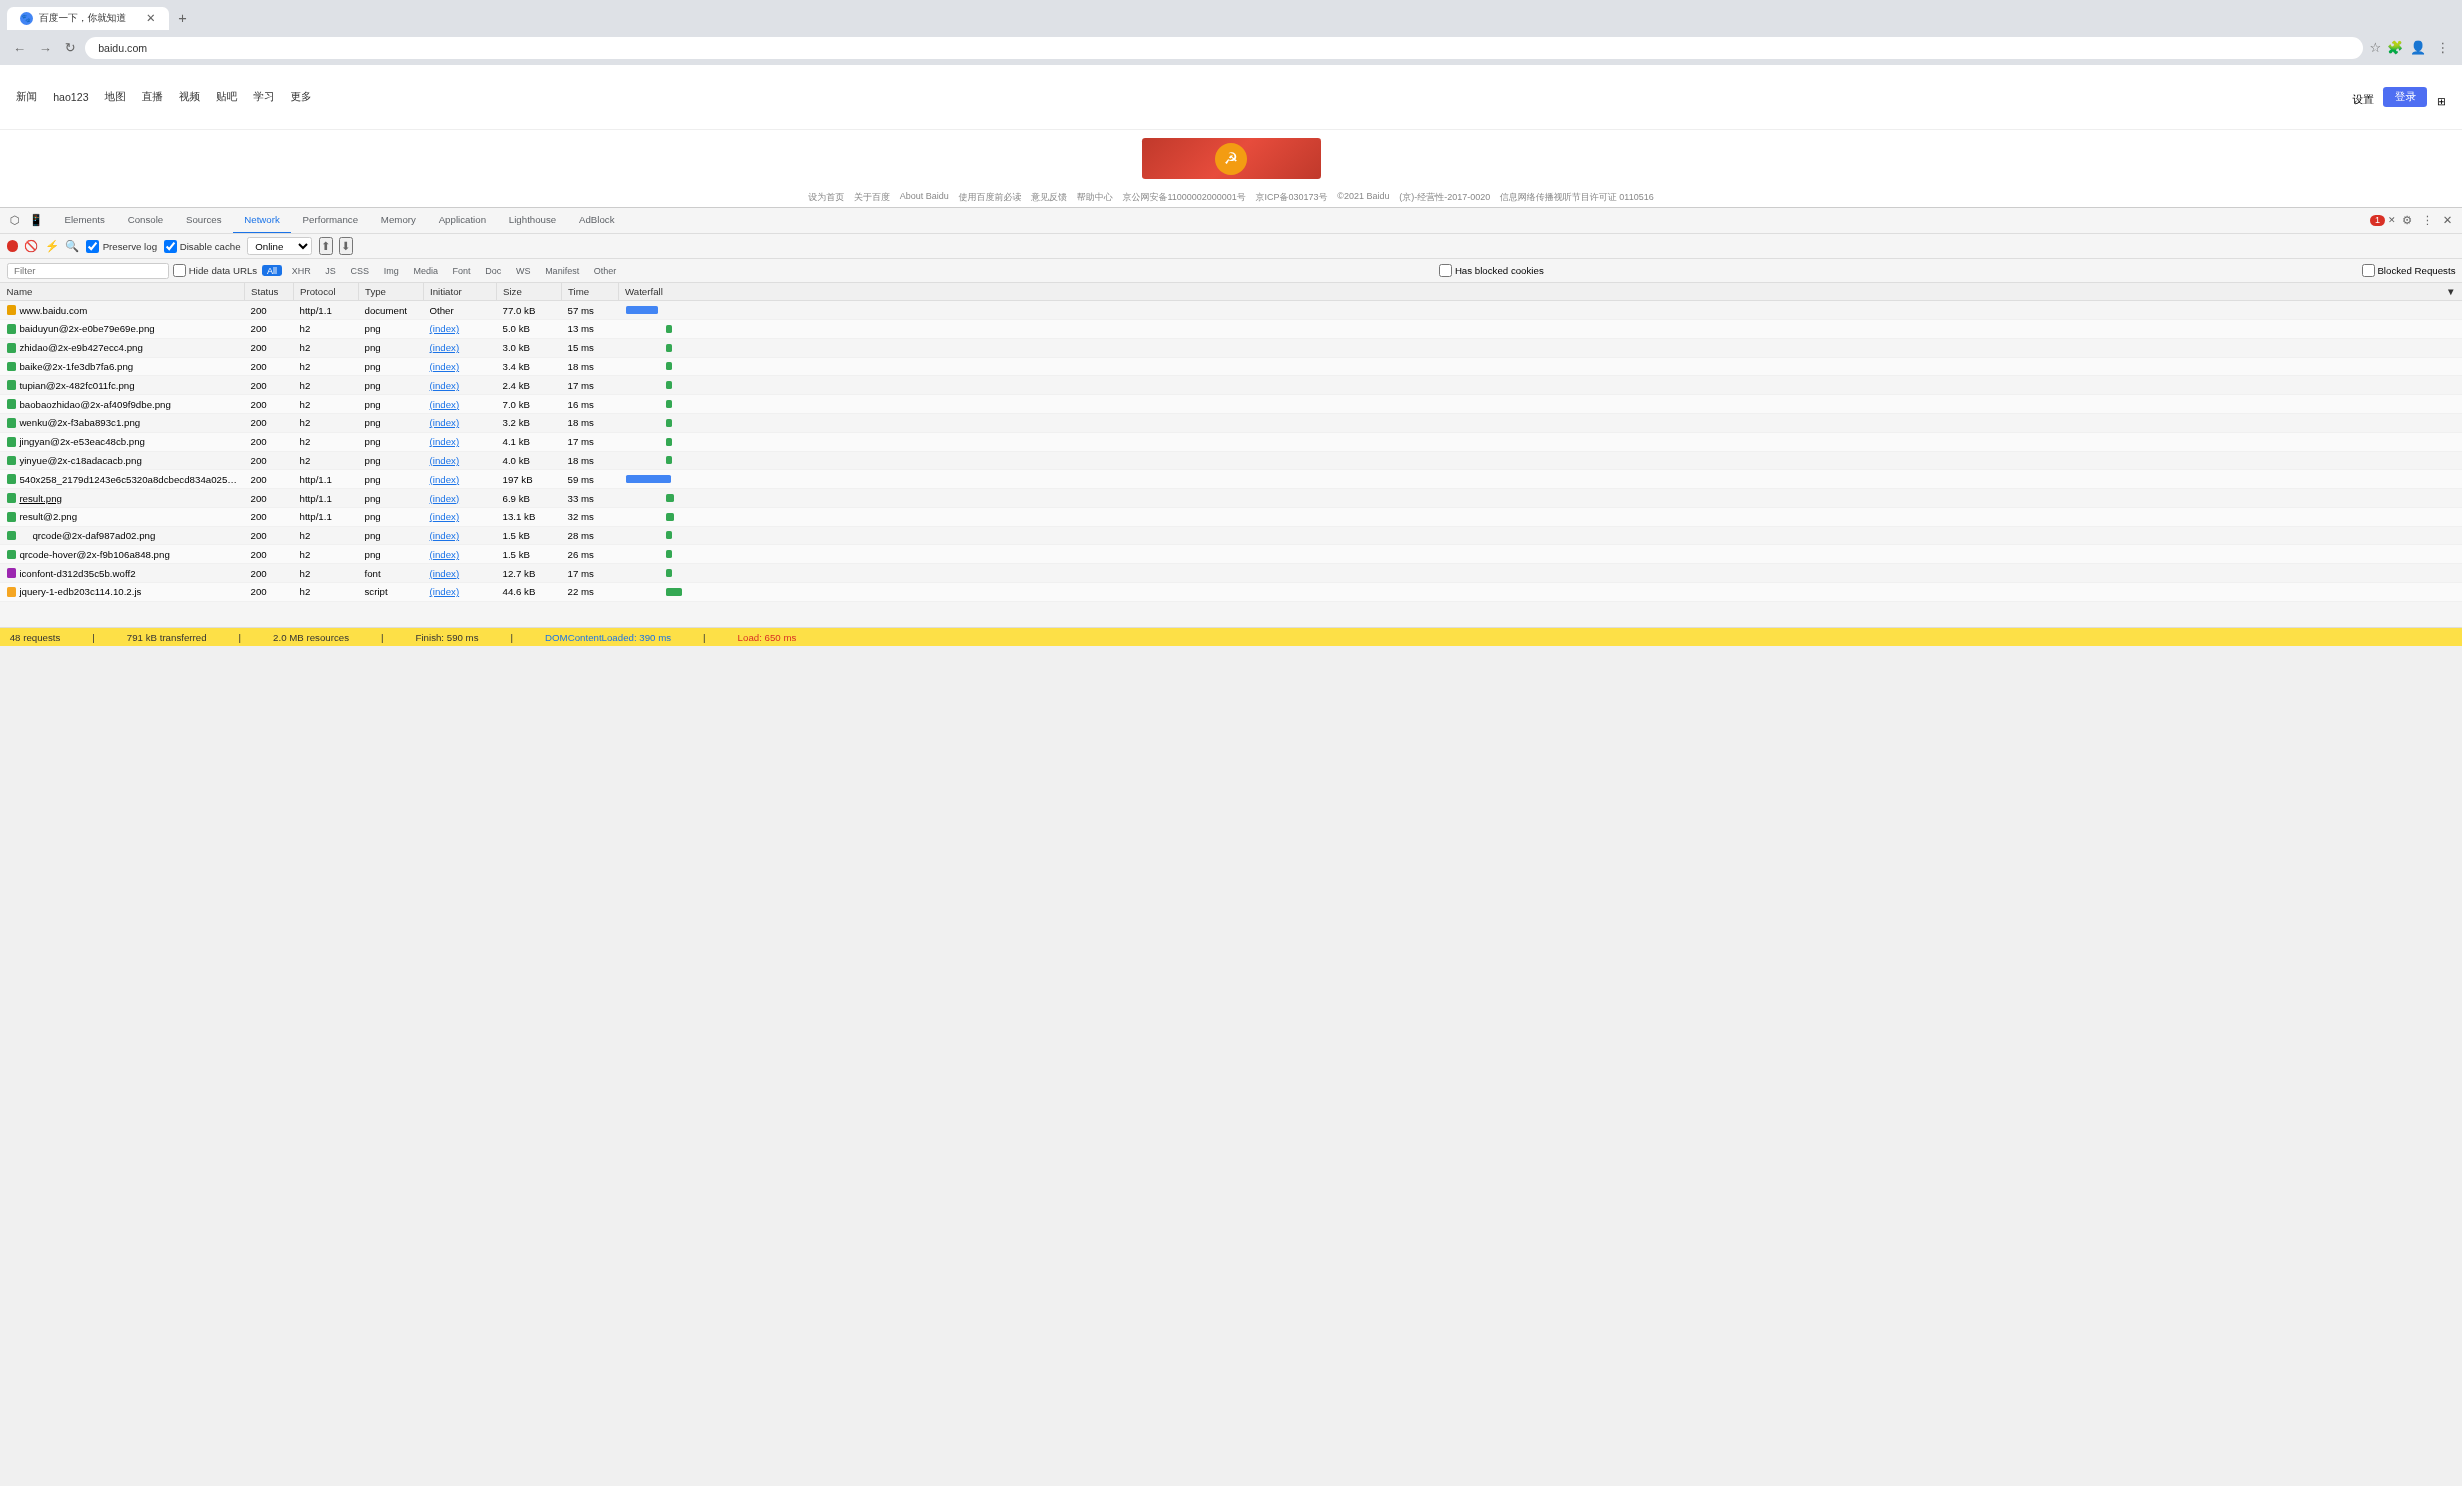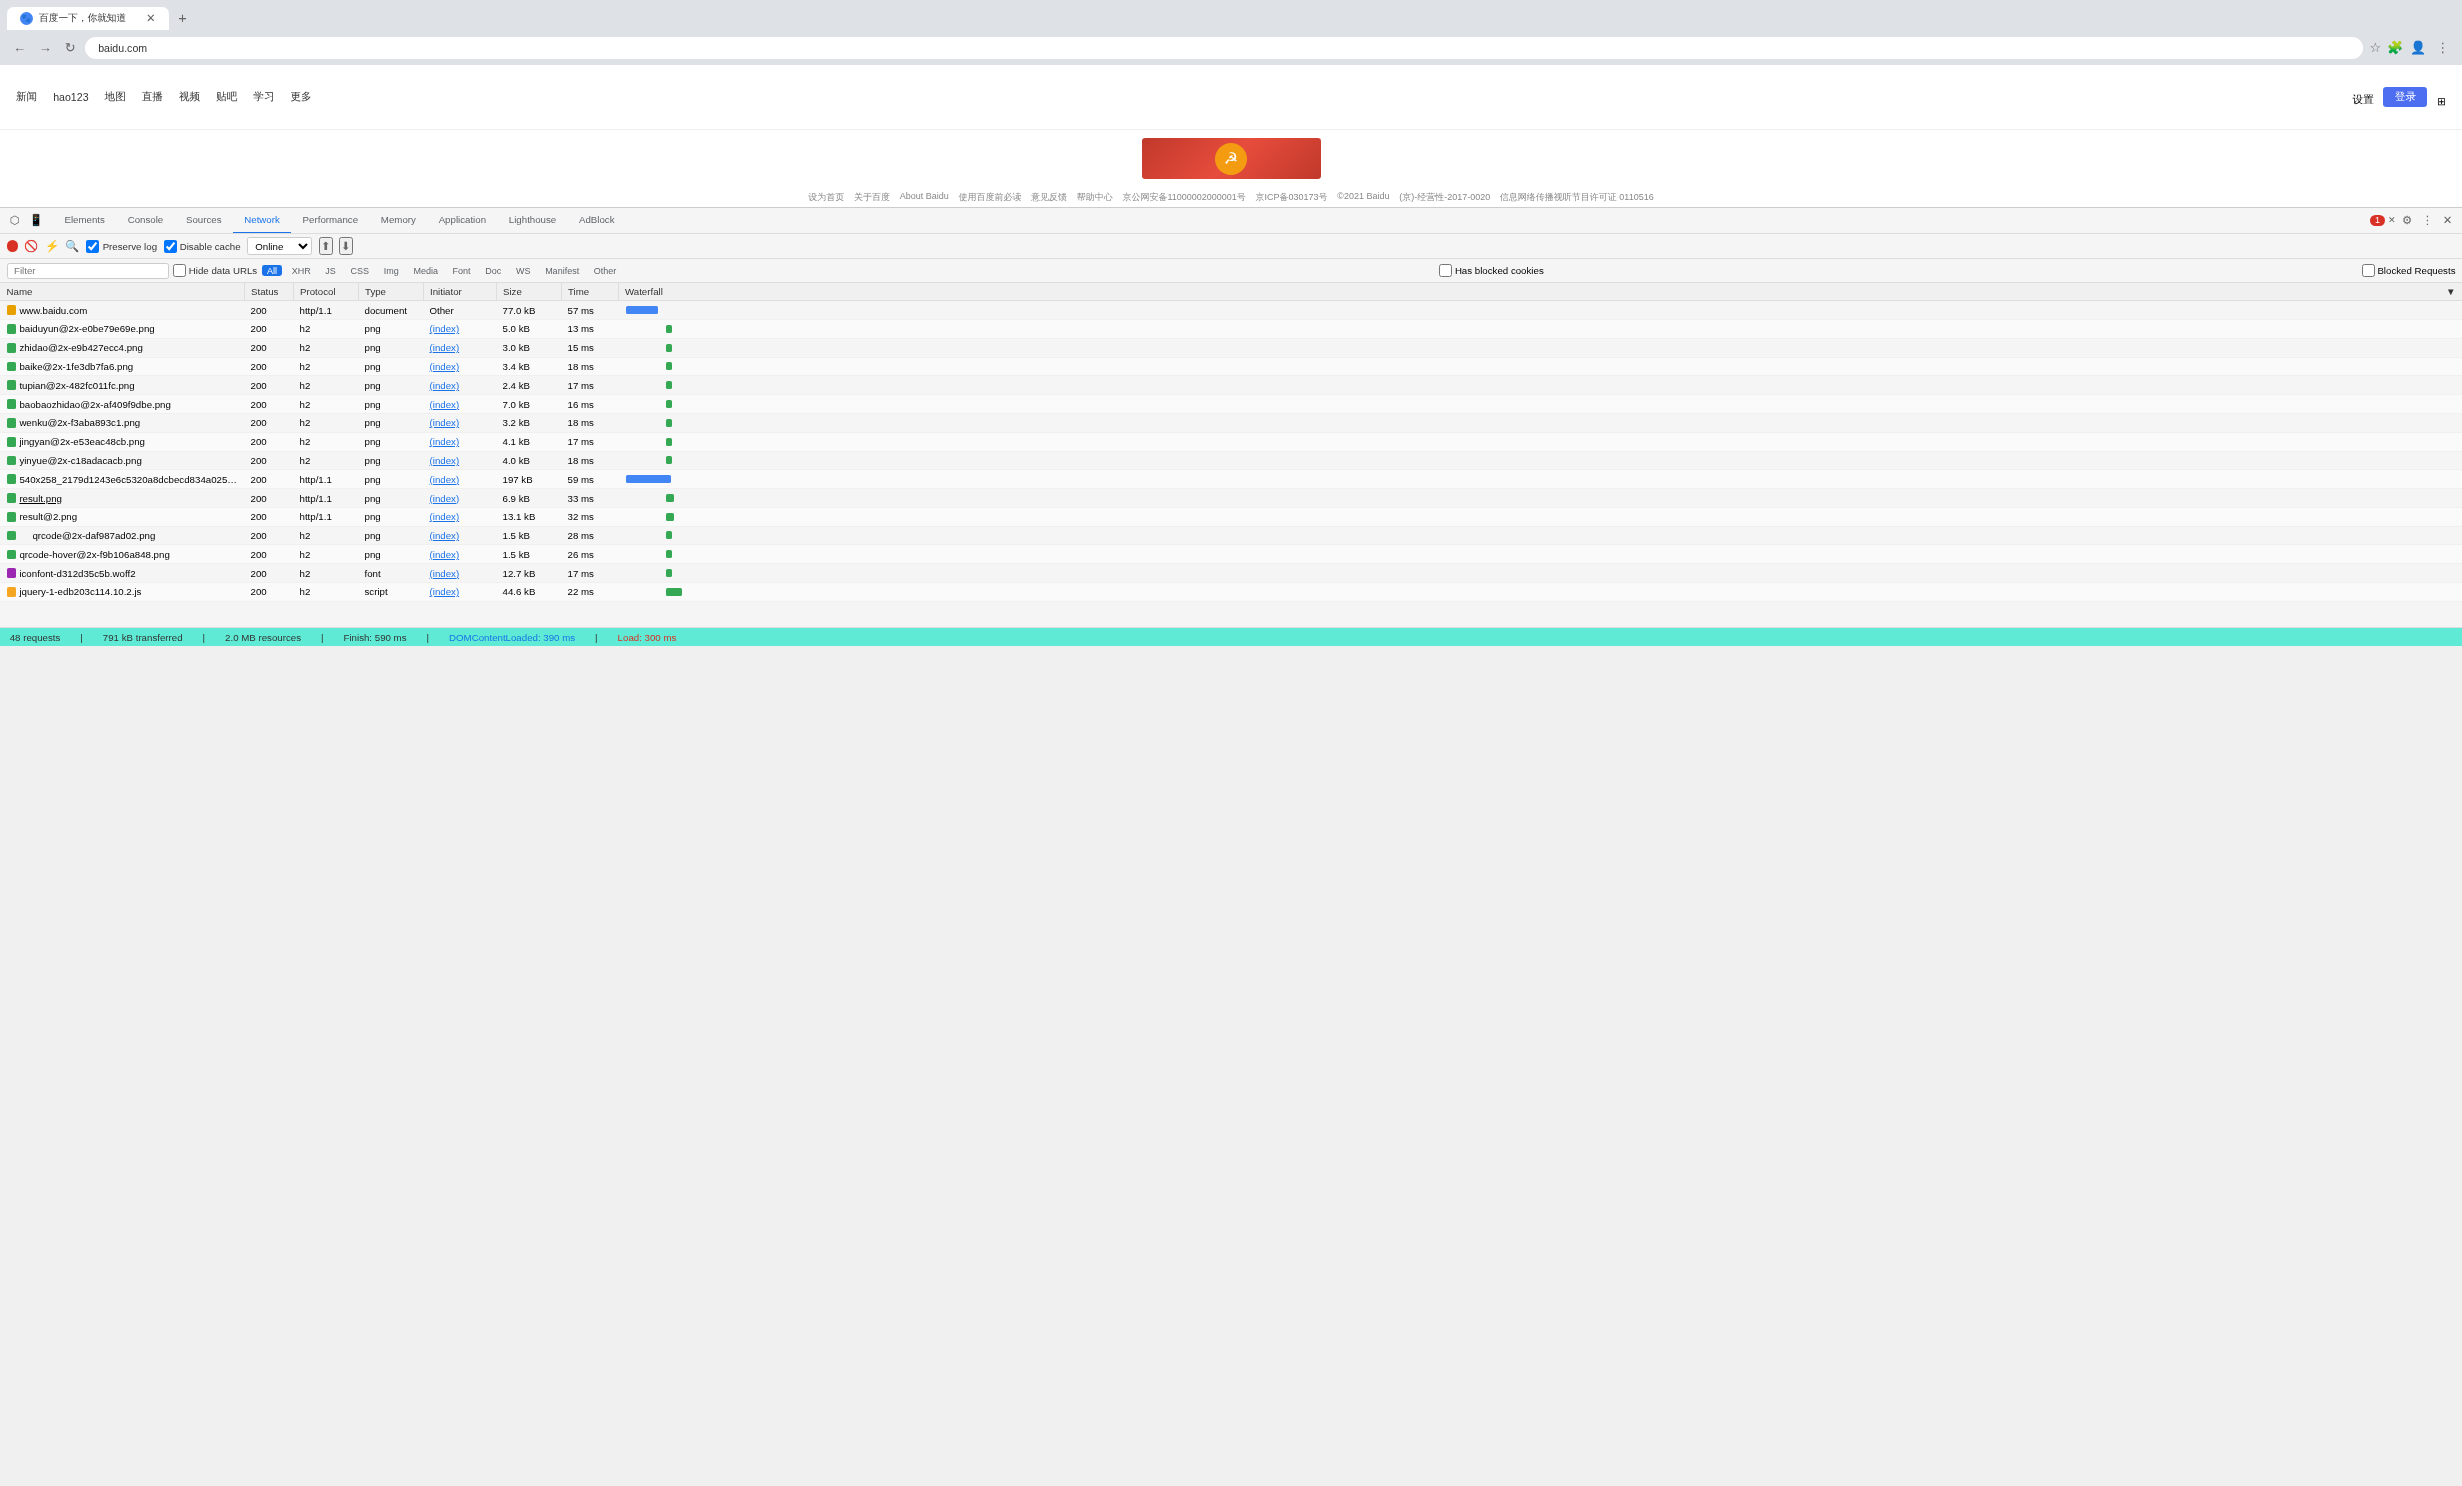--- a/index.html
+++ b/index.html
@@ -72,21 +72,21 @@
 
     .name-cell { display: flex; align-items: center; gap: 3.2px; }
     .file-icon { width: 9.7px; height: 9.7px; border-radius: 1.6px; flex-shrink: 0; }
     .file-icon.html { background: #e8a000; }
     .file-icon.png { background: #34a853; }
     .file-icon.font { background: #9c27b0; }
     .file-icon.js { background: #f5a623; }
 
     .waterfall-cell { position: relative; height: 13px; min-width: 162px; }
 
-    .status-bar { display: flex; align-items: center; padding: 3.2px 9.7px; background: #5eead4; border-top: 0.8px solid #ddd; font-size: 9.7px; gap: 20px; color: #333; }
+    .status-bar { display: flex; align-items: center; padding: 3.2px 9.7px; background: #fde047; border-top: 0.8px solid #ddd; font-size: 9.7px; gap: 32px; color: #333; }
     .status-dom { color: #1a73e8; }
     .status-load { color: #d93025; }
 
     .col-name { width: 227px; }
     .col-status { width: 49px; }
     .col-protocol { width: 65px; }
     .col-type { width: 65px; }
     .col-initiator { width: 73px; }
     .col-size { width: 65px; }
     .col-time { width: 57px; }
@@ -571,19 +571,19 @@
           <span>48 requests</span>
           <span>|</span>
           <span>791 kB transferred</span>
           <span>|</span>
           <span>2.0 MB resources</span>
           <span>|</span>
           <span>Finish: 590 ms</span>
           <span>|</span>
           <span class="status-dom">DOMContentLoaded: 390 ms</span>
           <span>|</span>
-          <span class="status-load">Load: 300 ms</span>
+          <span class="status-load">Load: 650 ms</span>
         </div>
       </div>
     </div>
   </div>
 </div>
 
 
 </body></html>

